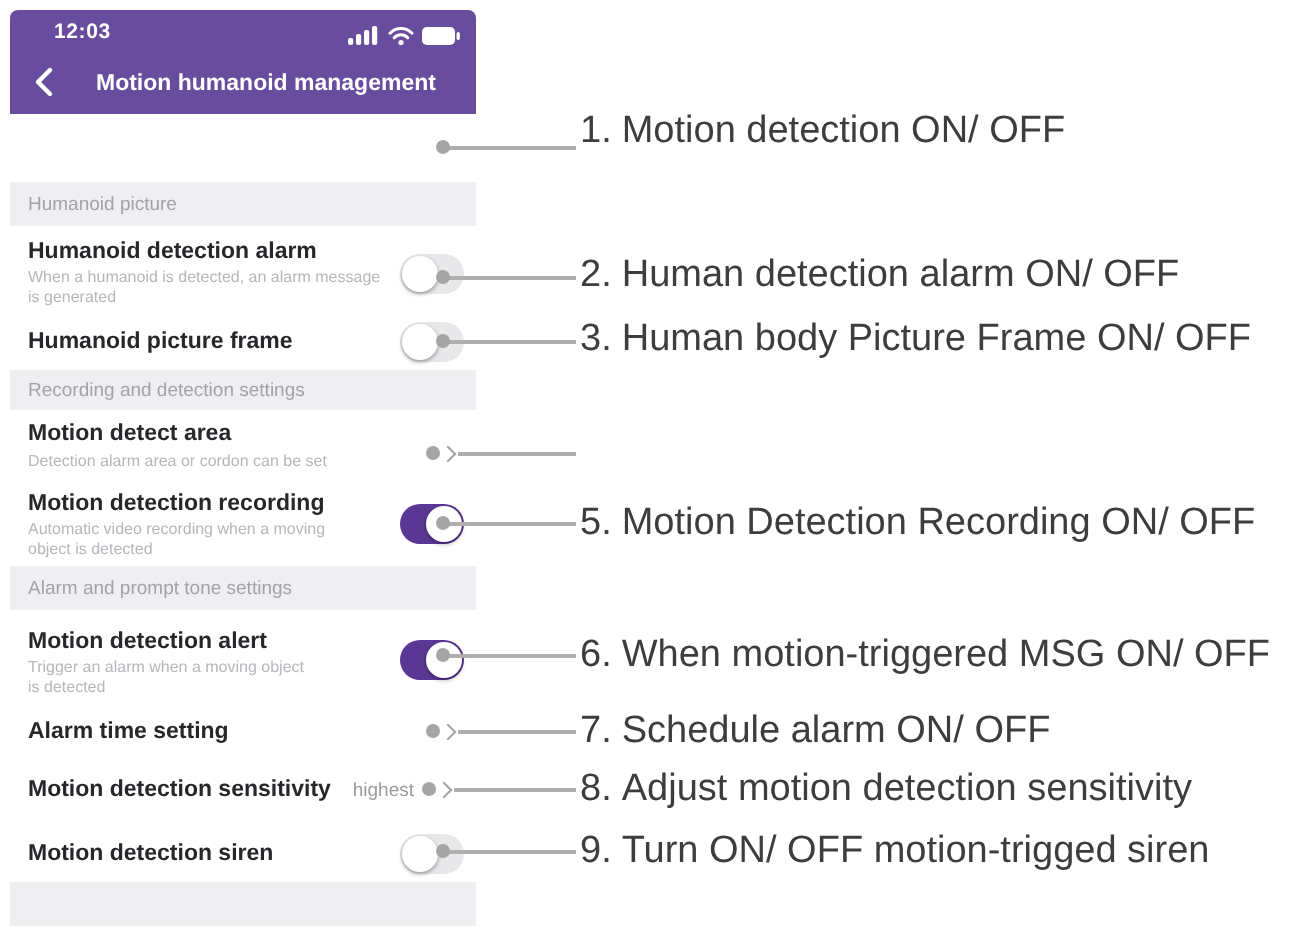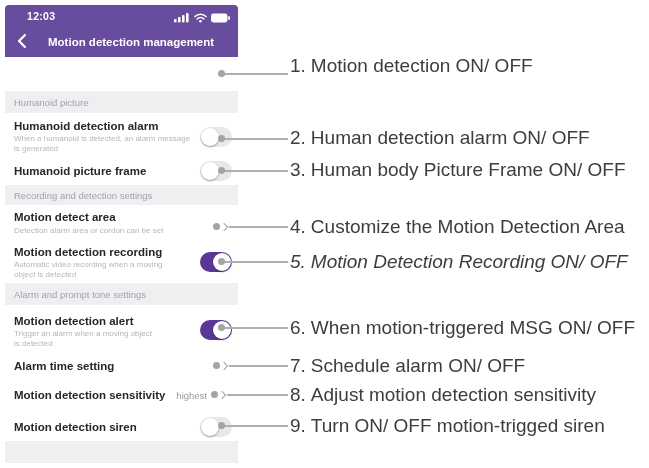--- a/index.html
+++ b/index.html
@@ -62,21 +62,21 @@
         <svg class="sic" width="19" height="10" viewBox="0 0 19 10">
           <rect x="0" y="0.5" width="16.5" height="9" rx="2.4" fill="#fff"></rect>
           <rect x="17.3" y="3" width="1.6" height="4" rx="0.8" fill="#fff"></rect>
         </svg>
       </div>
       <div class="backbtn">
         <svg width="16" height="18" viewBox="0 0 16 18">
           <polyline points="10,3 4,9 10,15" fill="none" stroke="#fff" stroke-width="2.2" stroke-linecap="round" stroke-linejoin="round"></polyline>
         </svg>
       </div>
-      <div class="navtitle">Motion detection management</div>
+      <div class="navtitle">Motion humanoid management</div>
     </div>
 
 
     <div class="secbar" style="top:86px;height:22px;">
       <span>Humanoid picture</span>
     </div>
 
     <div class="row" style="top:108px;height:44px;">
       <div class="row-title" style="top:7px;">Humanoid detection alarm</div>
       <div class="row-sub" style="top:21px;">When a humanoid is detected, an alarm message
@@ -174,20 +174,19 @@
   <div class="dot" style="left:211px;top:391px;"></div>
   <div class="chev" style="left:219px;top:392px;"></div>
   <div class="lead" style="left:227px;top:394px;width:61px;"></div>
 
   <div class="dot" style="left:218px;top:422px;"></div>
   <div class="lead" style="left:224px;top:425px;width:64px;"></div>
 
   <div class="ann" style="top:55px;"><span class="ann-num">1.</span><span>Motion detection ON/ OFF</span></div>
   <div class="ann" style="top:127px;"><span class="ann-num">2.</span><span>Human detection alarm ON/ OFF</span></div>
   <div class="ann" style="top:159px;"><span class="ann-num">3.</span><span>Human body Picture Frame ON/ OFF</span></div>
-  <div class="ann" style="top:216px;"><span class="ann-num">4.</span><span>Customize the Motion Detection Area</span></div>
-  <div class="ann" style="top:251px;font-style:italic;"><span class="ann-num">5.</span><span>Motion Detection Recording ON/ OFF</span></div>
+  <div class="ann" style="top:251px;"><span class="ann-num">5.</span><span>Motion Detection Recording ON/ OFF</span></div>
   <div class="ann" style="top:317px;"><span class="ann-num">6.</span><span>When motion-triggered MSG ON/ OFF</span></div>
   <div class="ann" style="top:355px;"><span class="ann-num">7.</span><span>Schedule alarm ON/ OFF</span></div>
   <div class="ann" style="top:384px;"><span class="ann-num">8.</span><span>Adjust motion detection sensitivity</span></div>
   <div class="ann" style="top:415px;"><span class="ann-num">9.</span><span>Turn ON/ OFF motion-trigged siren</span></div>
 
 </div>
 
 </body></html>

